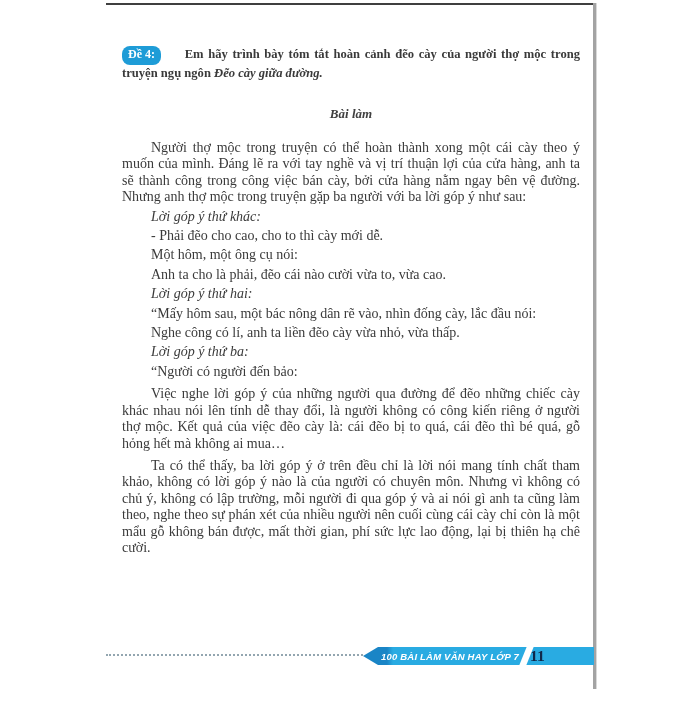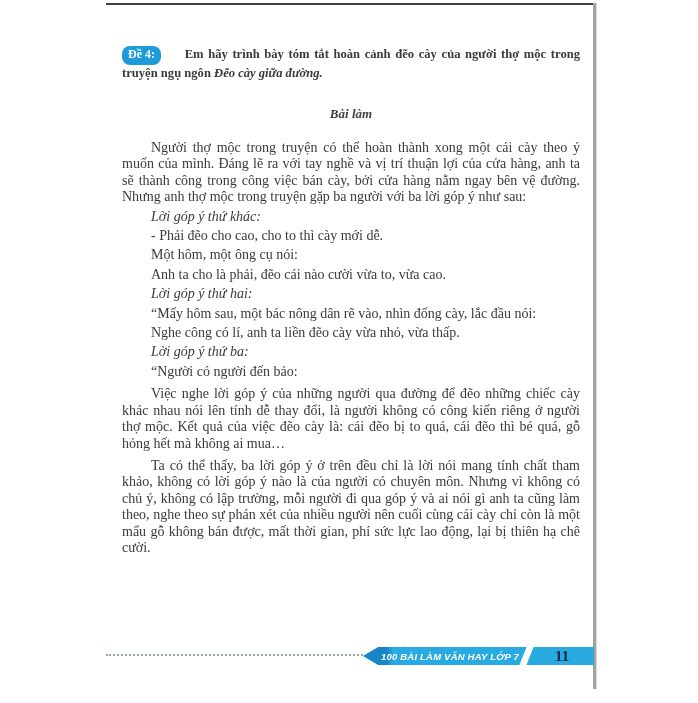--- a/index.html
+++ b/index.html
@@ -110,21 +110,21 @@
     white-space: nowrap;
   }
   .ribbon-slash {
     width: 7px;
     align-self: stretch;
     background: #ffffff;
     transform: skewX(-22deg);
   }
   .page-num {
     width: 64px;
-    text-align: center;
+    text-align: left;
     color: #10284a;
     font-family: "Liberation Serif", serif;
     font-weight: bold;
     font-size: 15.5px;
     line-height: 18px;
   }
 </style>
 </head>
 <body>
 

